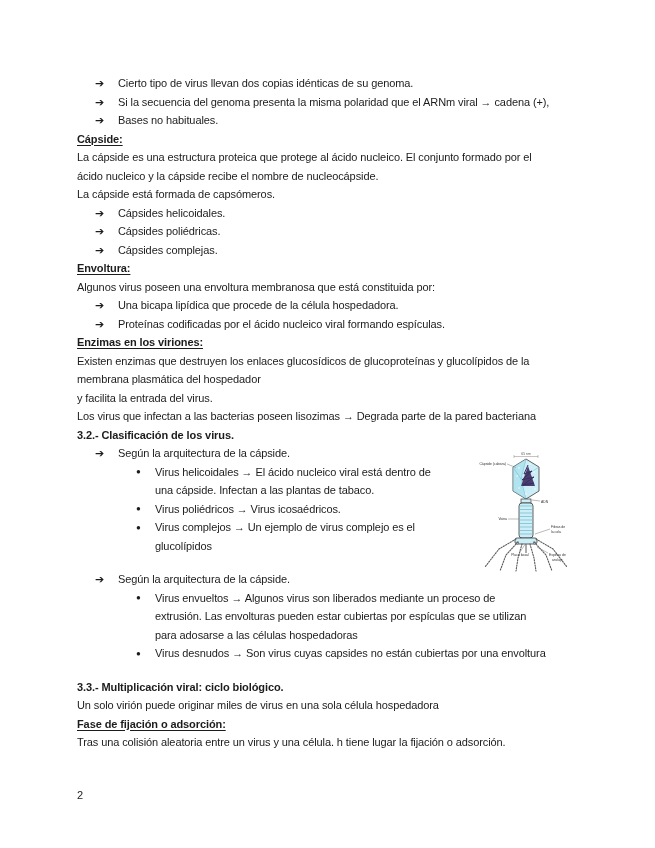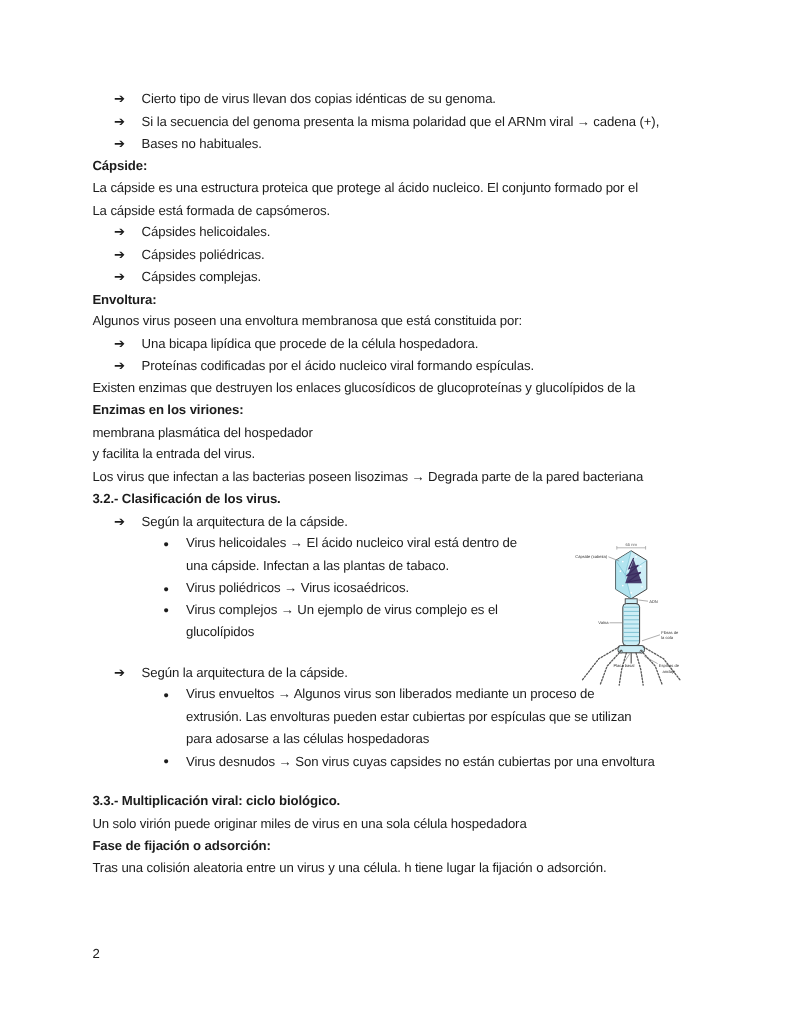--- a/index.html
+++ b/index.html
@@ -18,21 +18,21 @@
     font-size:11px;
     line-height:18.5px;
   }
   .ln{position:relative;height:18.5px;white-space:nowrap;}
   .ln .txt{letter-spacing:-0.1px;}
   .ln.arrow,.ln.arrow-cont{padding-left:41px;}
   .ln.dot,.ln.dot-cont{padding-left:78px;}
   .ln.arrow .marker{position:absolute;left:18px;top:0;font-size:11px;}
   .ln.dot .marker{position:absolute;left:59px;top:0.5px;font-size:8px;}
   .ln.h .txt{font-weight:700;}
-  .ln.hu .txt{font-weight:700;text-underline-offset:2px;}
+  .ln.hu .txt{font-weight:700;text-decoration:underline;text-underline-offset:2px;}
   .gap{width:100%;}
   .page-number{
     position:absolute;left:77px;top:786px;
     font-size:11px;line-height:18.5px;
   }
   .figure{
     position:absolute;left:474px;top:450px;
     width:128px;height:124px;
   }
   svg text{font-family:"Liberation Sans","DejaVu Sans",sans-serif;}
@@ -41,30 +41,31 @@
 <body>
 
 <div class="page">
 
   <div class="doc" id="doc">
       <div class="ln arrow"><span class="marker">➔</span><span class="txt">Cierto tipo de virus llevan dos copias idénticas de su genoma.</span></div>
       <div class="ln arrow"><span class="marker">➔</span><span class="txt">Si la secuencia del genoma presenta la misma polaridad que el ARNm viral → cadena (+),</span></div>
       <div class="ln arrow"><span class="marker">➔</span><span class="txt">Bases no habituales.</span></div>
       <div class="ln hu"><span class="txt">Cápside:</span></div>
       <div class="ln text"><span class="txt">La cápside es una estructura proteica que protege al ácido nucleico. El conjunto formado por el</span></div>
+      <div class="ln text"><span class="txt">ácido nucleico y la cápside recibe el nombre de nucleocápside.</span></div>
       <div class="ln text"><span class="txt">La cápside está formada de capsómeros.</span></div>
       <div class="ln arrow"><span class="marker">➔</span><span class="txt">Cápsides helicoidales.</span></div>
       <div class="ln arrow"><span class="marker">➔</span><span class="txt">Cápsides poliédricas.</span></div>
       <div class="ln arrow"><span class="marker">➔</span><span class="txt">Cápsides complejas.</span></div>
       <div class="ln hu"><span class="txt">Envoltura:</span></div>
       <div class="ln text"><span class="txt">Algunos virus poseen una envoltura membranosa que está constituida por:</span></div>
       <div class="ln arrow"><span class="marker">➔</span><span class="txt">Una bicapa lipídica que procede de la célula hospedadora.</span></div>
       <div class="ln arrow"><span class="marker">➔</span><span class="txt">Proteínas codificadas por el ácido nucleico viral formando espículas.</span></div>
+      <div class="ln hu"><span class="txt">Enzimas en los viriones:</span></div>
       <div class="ln text"><span class="txt">Existen enzimas que destruyen los enlaces glucosídicos de glucoproteínas y glucolípidos de la</span></div>
-      <div class="ln hu"><span class="txt">Enzimas en los viriones:</span></div>
       <div class="ln text"><span class="txt">membrana plasmática del hospedador</span></div>
       <div class="ln text"><span class="txt">y facilita la entrada del virus.</span></div>
       <div class="ln text"><span class="txt">Los virus que infectan a las bacterias poseen lisozimas → Degrada parte de la pared bacteriana</span></div>
       <div class="ln h"><span class="txt">3.2.- Clasificación de los virus.</span></div>
       <div class="ln arrow"><span class="marker">➔</span><span class="txt">Según la arquitectura de la cápside.</span></div>
       <div class="ln dot"><span class="marker">●</span><span class="txt">Virus helicoidales → El ácido nucleico viral está dentro de</span></div>
       <div class="ln dot-cont"><span class="txt">una cápside. Infectan a las plantas de tabaco.</span></div>
       <div class="ln dot"><span class="marker">●</span><span class="txt">Virus poliédricos → Virus icosaédricos.</span></div>
       <div class="ln dot"><span class="marker">●</span><span class="txt">Virus complejos → Un ejemplo de virus complejo es el</span></div>
       <div class="ln dot-cont"><span class="txt">glucolípidos</span></div>

